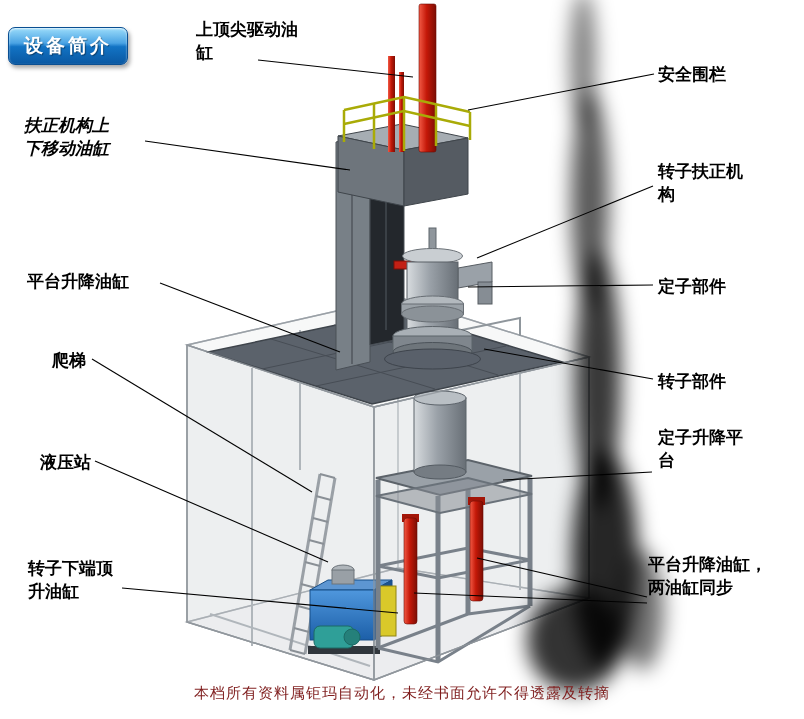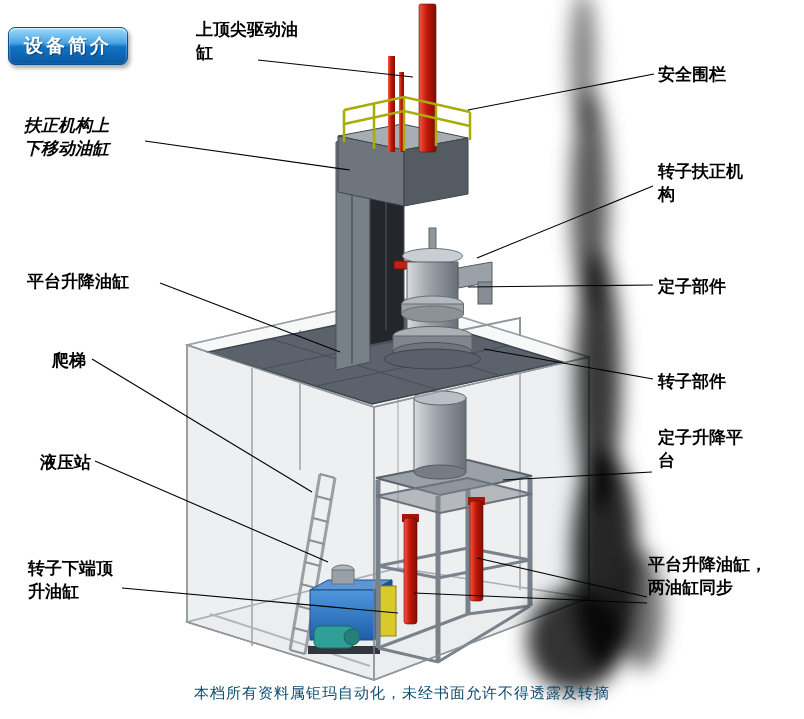--- a/index.html
+++ b/index.html
@@ -33,21 +33,21 @@
   #lbl-antislip{left:27px;top:270px;}
   #lbl-rotor-component{left:658px;top:275px;}
   #lbl-ladder{left:52px;top:349px;}
   #lbl-stator-component{left:658px;top:370px;}
   #lbl-hydraulic{left:40px;top:451px;}
   #lbl-stator-lift{left:658px;top:426px;width:92px;}
   #lbl-rotor-jack{left:28px;top:559px;width:96px;font-family:Liberation Mono, monospace;}
   #lbl-platform-lift{left:648px;top:553px;width:126px;}
   .footer{
     position:absolute;left:0;right:0;top:684px;
-    text-align:center;font-size:15px;color:#0c4a6e;letter-spacing:1px;
+    text-align:center;font-size:15px;color:#7f1d1d;letter-spacing:1px;
   }
 </style>
 </head>
 <body>
 
 <div class="canvas">
 
   <svg class="scene" width="804" height="719" viewBox="0 0 804 719">
     <defs>
       <linearGradient id="redV" x1="0" y1="0" x2="1" y2="0">

